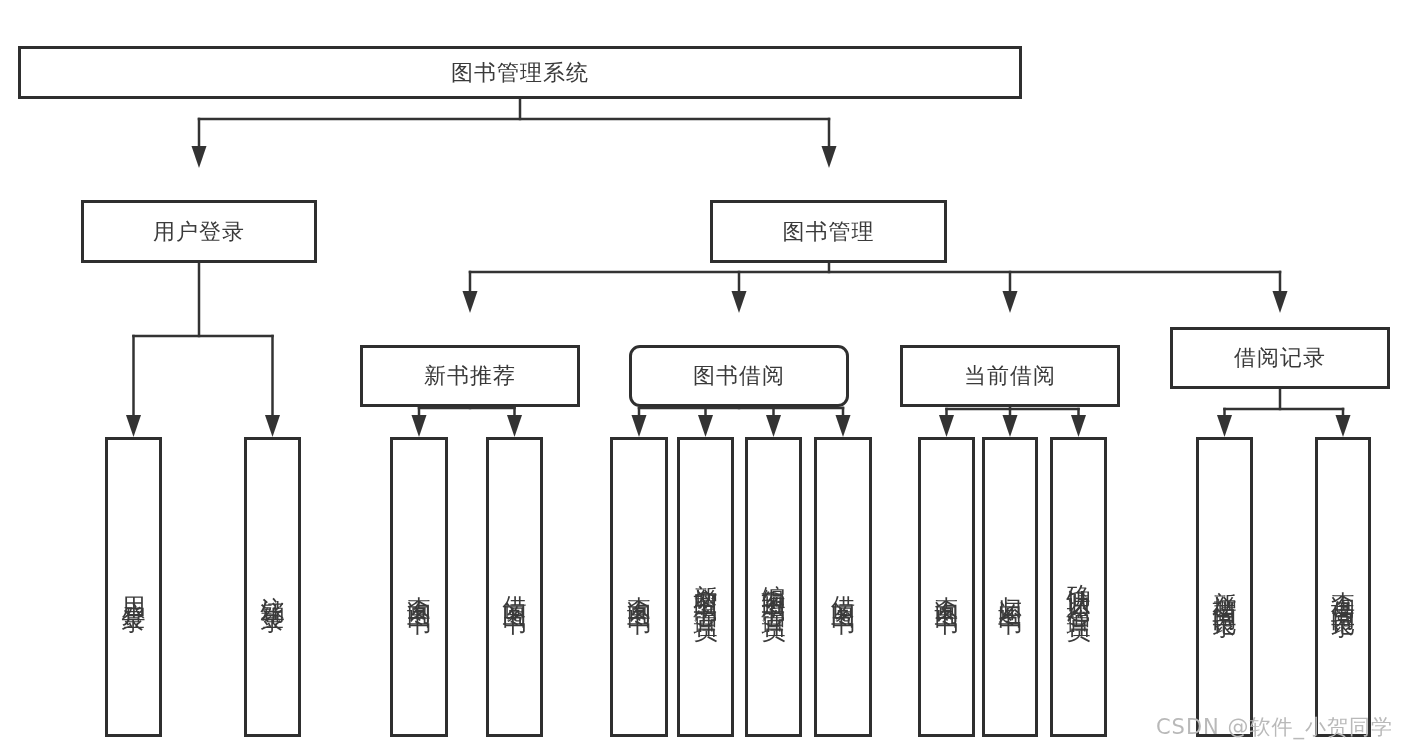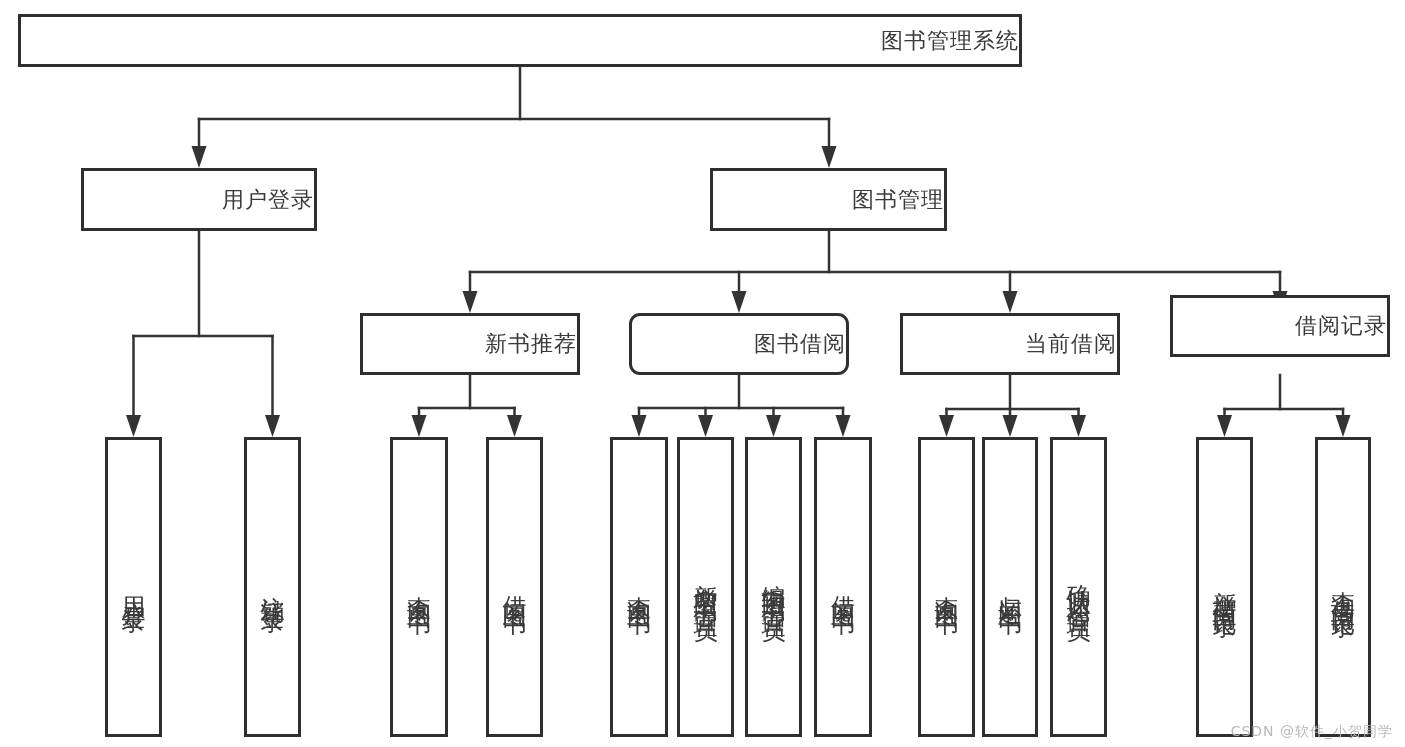--- a/index.html
+++ b/index.html
@@ -36,46 +36,47 @@
     fill: var(--line);
     stroke: none;
   }
   .node {
     position: absolute;
     box-sizing: border-box;
     border: 3px solid var(--border);
     background: var(--background);
     display: flex;
     align-items: center;
-    justify-content: flex-end;
+    justify-content: center;
     font-size: 22px;
     color: var(--text);
     letter-spacing: 1px;
     white-space: nowrap;
+    margin-top: 32px;
   }
   .leaf {
     position: absolute;
     box-sizing: border-box;
     border: 3px solid var(--border);
     background: var(--background);
     display: flex;
     align-items: center;
     justify-content: center;
     writing-mode: vertical-rl;
     text-orientation: mixed;
     font-size: 24px;
     letter-spacing: 5px;
     color: var(--text);
     line-height: 1;
   }
   .watermark {
     position: absolute;
     right: 12px;
     bottom: 6px;
-    font-size: 14px;
+    font-size: 21px;
     color: var(--watermark);
     letter-spacing: 1px;
     white-space: nowrap;
     z-index: 5;
   }
 </style>
 </head>
 <body>
 
 <div class="canvas">

